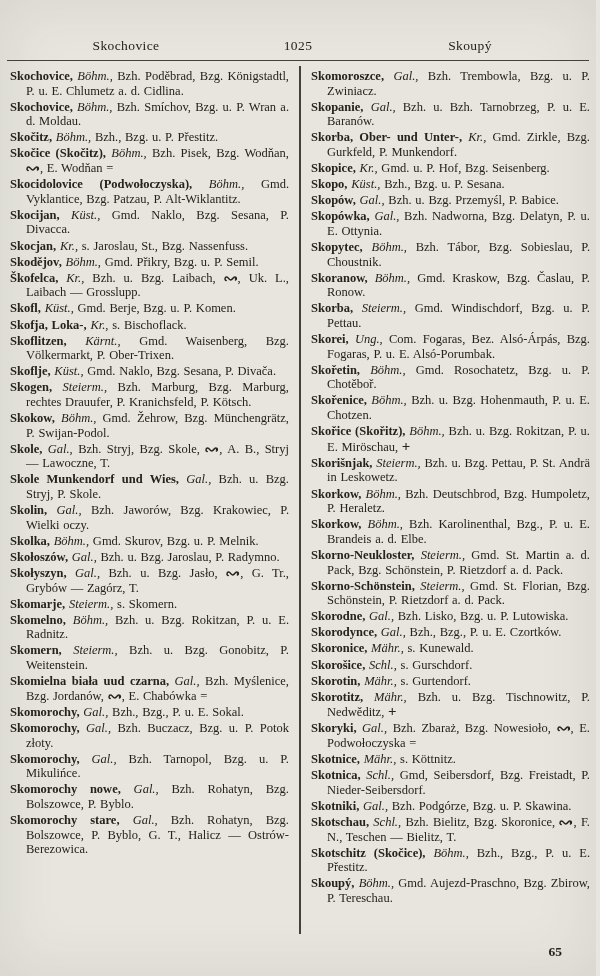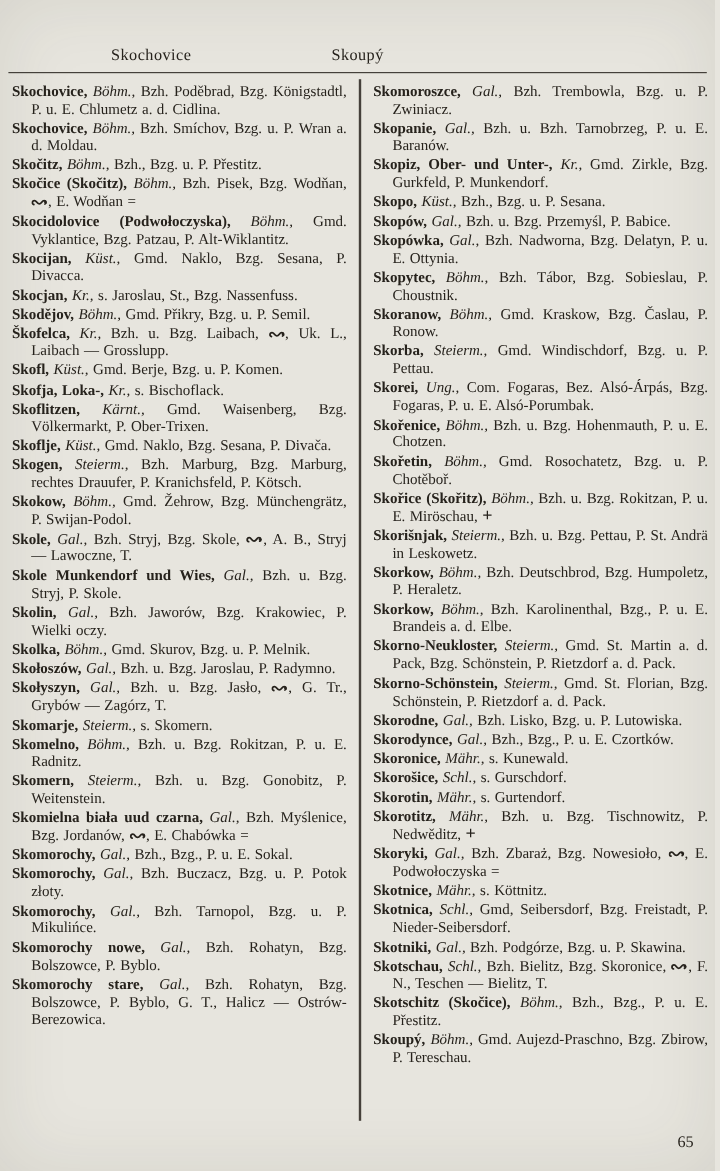--- a/index.html
+++ b/index.html
@@ -56,32 +56,33 @@
   .cross {
     font-weight:bold;
     font-size:15px;
     line-height:1;
     letter-spacing:0;
   }
   .posthorn { display:inline-block; vertical-align:-1px; }
   .posthorn svg { display:block; }
   .sheet-number {
     position:absolute;
-    right:18px; bottom:16px;
-    font-weight:normal;
+    right:34px; bottom:16px;
+    font-weight:bold;
     font-size:13.5px;
   }
 </style>
 </head>
 <body>
 
 <div class="page">
 
   <div class="running-head">
     <span>Skochovice</span>
+    <span>1025</span>
     <span>Skoupý</span>
   </div>
 
   <hr class="head-rule">
 
   <div class="columns">
     <div class="col col-left">
         <div class="entry"><span class="run-head">Skochovice,</span> <span class="run-italic">Böhm.,</span> <span class="run-normal">Bzh. Poděbrad, Bzg. Königstadtl, P. u. E. Chlumetz a. d. Cidlina.</span></div>
         <div class="entry"><span class="run-head">Skochovice,</span> <span class="run-italic">Böhm.,</span> <span class="run-normal">Bzh. Smíchov, Bzg. u. P. Wran a. d. Moldau.</span></div>
         <div class="entry"><span class="run-head">Skočitz,</span> <span class="run-italic">Böhm.,</span> <span class="run-normal">Bzh., Bzg. u. P. Přestitz.</span></div>
@@ -124,30 +125,31 @@
             </svg></span><span class="run-normal">, E. Chabówka =</span></div>
         <div class="entry"><span class="run-head">Skomorochy,</span> <span class="run-italic">Gal.,</span> <span class="run-normal">Bzh., Bzg., P. u. E. Sokal.</span></div>
         <div class="entry"><span class="run-head">Skomorochy,</span> <span class="run-italic">Gal.,</span> <span class="run-normal">Bzh. Buczacz, Bzg. u. P. Potok złoty.</span></div>
         <div class="entry"><span class="run-head">Skomorochy,</span> <span class="run-italic">Gal.,</span> <span class="run-normal">Bzh. Tarnopol, Bzg. u. P. Mikulińce.</span></div>
         <div class="entry"><span class="run-head">Skomorochy nowe,</span> <span class="run-italic">Gal.,</span> <span class="run-normal">Bzh. Rohatyn, Bzg. Bolszowce, P. Byblo.</span></div>
         <div class="entry"><span class="run-head">Skomorochy stare,</span> <span class="run-italic">Gal.,</span> <span class="run-normal">Bzh. Rohatyn, Bzg. Bolszowce, P. Byblo,</span> <span class="run-bold">G. T.,</span> <span class="run-normal">Halicz — Ostrów-Berezowica.</span></div>
       </div>
     <div class="col col-right">
         <div class="entry"><span class="run-head">Skomoroszce,</span> <span class="run-italic">Gal.,</span> <span class="run-normal">Bzh. Trembowla, Bzg. u. P. Zwiniacz.</span></div>
         <div class="entry"><span class="run-head">Skopanie,</span> <span class="run-italic">Gal.,</span> <span class="run-normal">Bzh. u. Bzh. Tarnobrzeg, P. u. E. Baranów.</span></div>
-        <div class="entry"><span class="run-head">Skopiz, Ober- und Unter-,</span> <span class="run-italic">Kr.,</span> <span class="run-normal">Gmd. Zirkle, Bzg. Gurkfeld, P. Munkendorf.</span></div>
+        <div class="entry"><span class="run-head">Skorba, Ober- und Unter-,</span> <span class="run-italic">Kr.,</span> <span class="run-normal">Gmd. Zirkle, Bzg. Gurkfeld, P. Munkendorf.</span></div>
+        <div class="entry"><span class="run-head">Skopice,</span> <span class="run-italic">Kr.,</span> <span class="run-normal">Gmd. u. P. Hof, Bzg. Seisenberg.</span></div>
         <div class="entry"><span class="run-head">Skopo,</span> <span class="run-italic">Küst.,</span> <span class="run-normal">Bzh., Bzg. u. P. Sesana.</span></div>
         <div class="entry"><span class="run-head">Skopów,</span> <span class="run-italic">Gal.,</span> <span class="run-normal">Bzh. u. Bzg. Przemyśl, P. Babice.</span></div>
         <div class="entry"><span class="run-head">Skopówka,</span> <span class="run-italic">Gal.,</span> <span class="run-normal">Bzh. Nadworna, Bzg. Delatyn, P. u. E. Ottynia.</span></div>
         <div class="entry"><span class="run-head">Skopytec,</span> <span class="run-italic">Böhm.,</span> <span class="run-normal">Bzh. Tábor, Bzg. Sobieslau, P. Choustnik.</span></div>
         <div class="entry"><span class="run-head">Skoranow,</span> <span class="run-italic">Böhm.,</span> <span class="run-normal">Gmd. Kraskow, Bzg. Časlau, P. Ronow.</span></div>
         <div class="entry"><span class="run-head">Skorba,</span> <span class="run-italic">Steierm.,</span> <span class="run-normal">Gmd. Windischdorf, Bzg. u. P. Pettau.</span></div>
         <div class="entry"><span class="run-head">Skorei,</span> <span class="run-italic">Ung.,</span> <span class="run-normal">Com. Fogaras, Bez. Alsó-Árpás, Bzg. Fogaras, P. u. E. Alsó-Porumbak.</span></div>
+        <div class="entry"><span class="run-head">Skořetin,</span> <span class="run-italic">Böhm.,</span> <span class="run-normal">Gmd. Rosochatetz, Bzg. u. P. Chotěboř.</span></div>
         <div class="entry"><span class="run-head">Skořenice,</span> <span class="run-italic">Böhm.,</span> <span class="run-normal">Bzh. u. Bzg. Hohenmauth, P. u. E. Chotzen.</span></div>
-        <div class="entry"><span class="run-head">Skořetin,</span> <span class="run-italic">Böhm.,</span> <span class="run-normal">Gmd. Rosochatetz, Bzg. u. P. Chotěboř.</span></div>
         <div class="entry"><span class="run-head">Skořice (Skořitz),</span> <span class="run-italic">Böhm.,</span> <span class="run-normal">Bzh. u. Bzg. Rokitzan, P. u. E. Miröschau,</span> <span class="cross">+</span></div>
         <div class="entry"><span class="run-head">Skorišnjak,</span> <span class="run-italic">Steierm.,</span> <span class="run-normal">Bzh. u. Bzg. Pettau, P. St. Andrä in Leskowetz.</span></div>
         <div class="entry"><span class="run-head">Skorkow,</span> <span class="run-italic">Böhm.,</span> <span class="run-normal">Bzh. Deutschbrod, Bzg. Humpoletz, P. Heraletz.</span></div>
         <div class="entry"><span class="run-head">Skorkow,</span> <span class="run-italic">Böhm.,</span> <span class="run-normal">Bzh. Karolinenthal, Bzg., P. u. E. Brandeis a. d. Elbe.</span></div>
         <div class="entry"><span class="run-head">Skorno-Neukloster,</span> <span class="run-italic">Steierm.,</span> <span class="run-normal">Gmd. St. Martin a. d. Pack, Bzg. Schönstein, P. Rietzdorf a. d. Pack.</span></div>
         <div class="entry"><span class="run-head">Skorno-Schönstein,</span> <span class="run-italic">Steierm.,</span> <span class="run-normal">Gmd. St. Florian, Bzg. Schönstein, P. Rietzdorf a. d. Pack.</span></div>
         <div class="entry"><span class="run-head">Skorodne,</span> <span class="run-italic">Gal.,</span> <span class="run-normal">Bzh. Lisko, Bzg. u. P. Lutowiska.</span></div>
         <div class="entry"><span class="run-head">Skorodynce,</span> <span class="run-italic">Gal.,</span> <span class="run-normal">Bzh., Bzg., P. u. E. Czortków.</span></div>
         <div class="entry"><span class="run-head">Skoronice,</span> <span class="run-italic">Mähr.,</span> <span class="run-normal">s. Kunewald.</span></div>
         <div class="entry"><span class="run-head">Skorošice,</span> <span class="run-italic">Schl.,</span> <span class="run-normal">s. Gurschdorf.</span></div>

